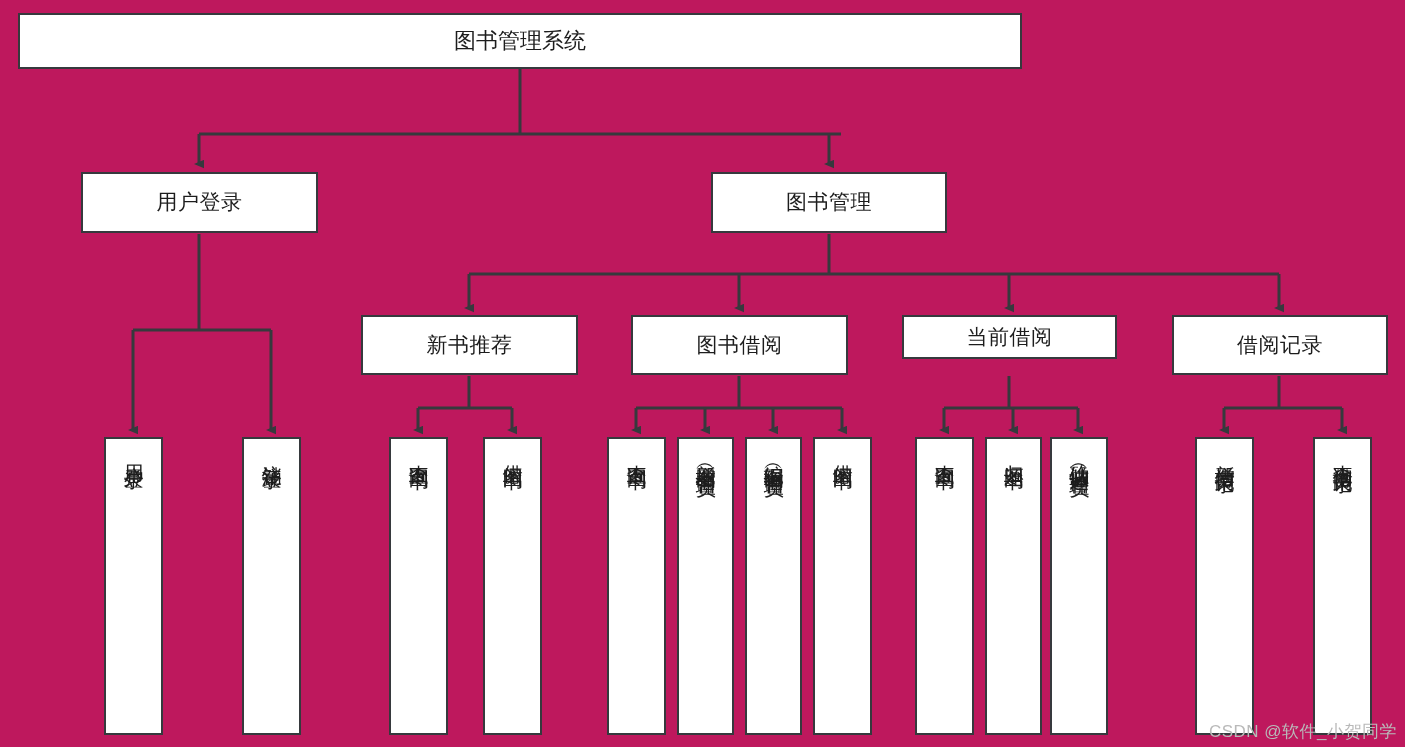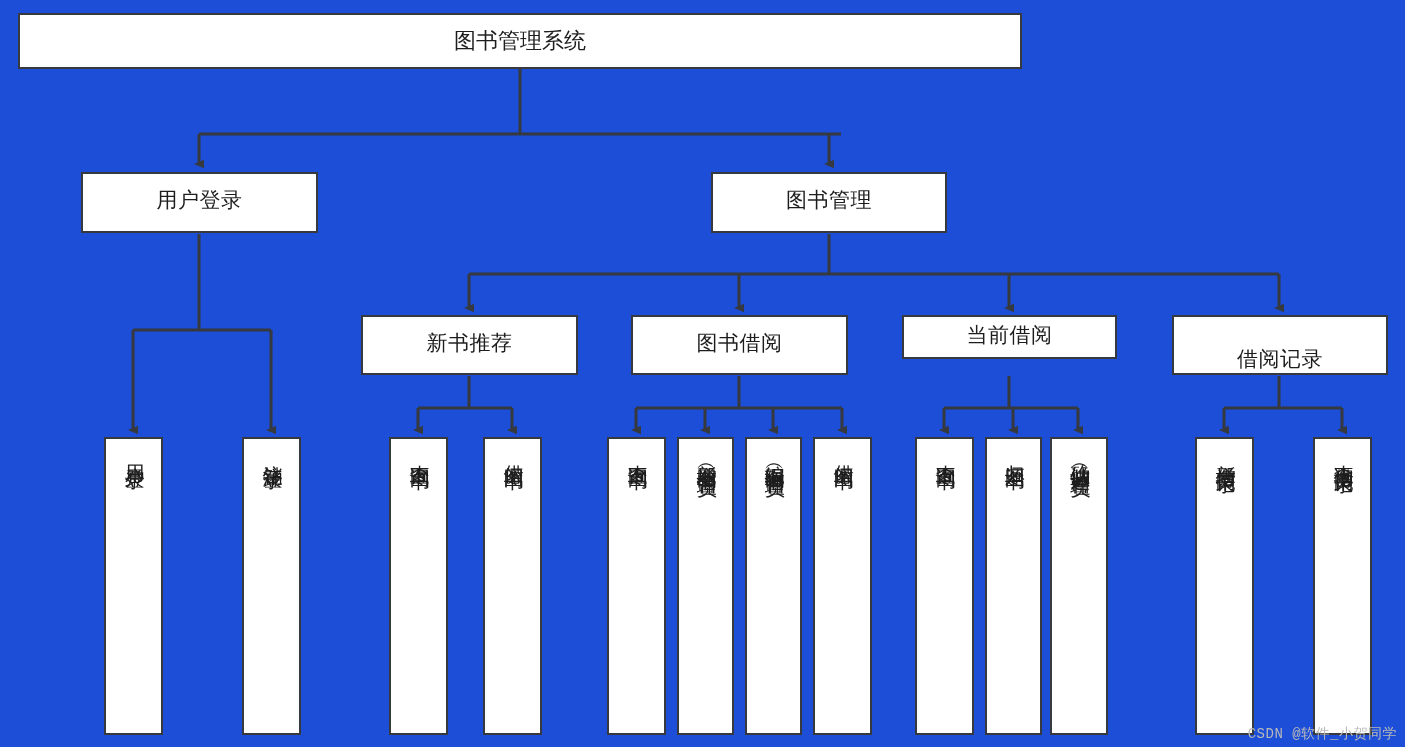--- a/index.html
+++ b/index.html
@@ -7,23 +7,22 @@
     padding: 0;
     background: #ffffff;
   }
   body {
     font-family: "Liberation Sans", "DejaVu Sans", sans-serif;
   }
   #canvas {
     position: relative;
     width: 1405px;
     height: 747px;
-    background: #1d4ed8;
+    background: #be185d;
     overflow: hidden;
-    font-family: Liberation Mono, monospace;
   }
   svg.edges {
     position: absolute;
     left: 0;
     top: 0;
     width: 1405px;
     height: 747px;
     pointer-events: none;
   }
   .node {
@@ -57,21 +56,21 @@
     text-orientation: upright;
     display: inline-block;
     line-height: 1.18;
     letter-spacing: 2px;
     white-space: nowrap;
   }
   .watermark {
     position: absolute;
     right: 8px;
     bottom: 4px;
-    font-size: 14px;
+    font-size: 17px;
     color: #b9b9b9;
     letter-spacing: 0.5px;
     white-space: nowrap;
   }
 </style>
 </head>
 <body>
 
 <div id="canvas">
 
@@ -138,21 +137,21 @@
 
   <div class="node h" style="left:711px; top:172px; width:236px; height:61px;">
     <span>图书管理</span>
   </div>
   <div class="node h" style="left:631px; top:315px; width:217px; height:60px;text-align:center;">
     <span>图书借阅</span>
   </div>
   <div class="node h" style="left:902px; top:315px; width:215px; height:44px;">
     <span>当前借阅</span>
   </div>
-  <div class="node h" style="left:1172px; top:315px; width:216px; height:60px;align-items:flex-end;">
+  <div class="node h" style="left:1172px; top:315px; width:216px; height:60px;">
     <span>借阅记录</span>
   </div>
 
   <div class="node leaf" style="left:104px; top:437px; width:59px; height:298px;">
     <span class="vtext">用户登录</span>
   </div>
   <div class="node leaf" style="left:242px; top:437px; width:59px; height:298px;">
     <span class="vtext">注销登录</span>
   </div>
 

